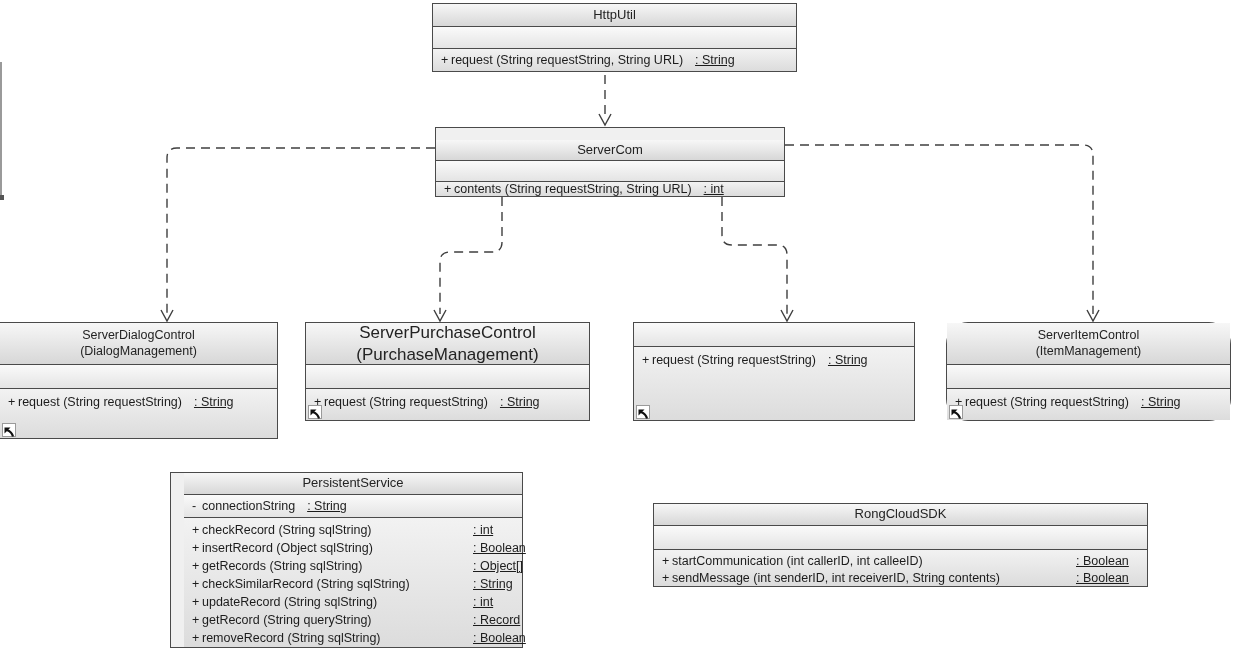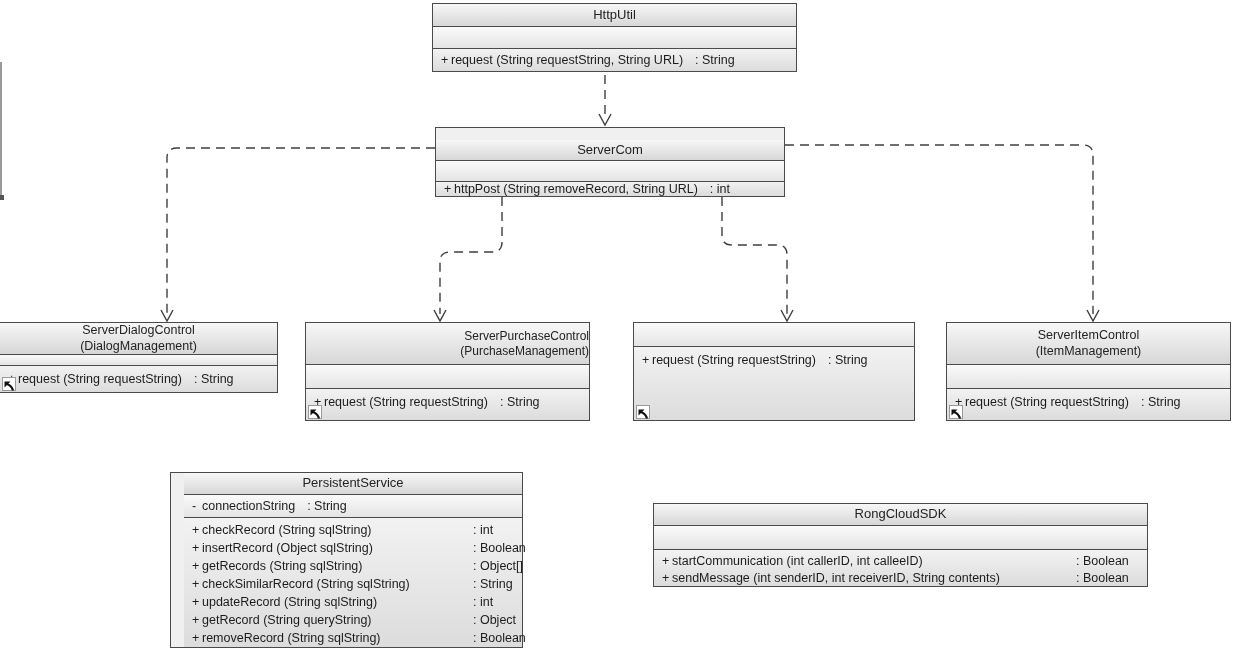--- a/index.html
+++ b/index.html
@@ -46,21 +46,21 @@
   }
   .member-row {
     display: flex;
     align-items: center;
     font-size: 12.5px;
     white-space: nowrap;
     color: #1c1c1c;
   }
   .member-row .vis { width: 18px; padding-left: 8px; flex: 0 0 auto; }
   .member-row .sig { flex: 0 0 auto; text-align: center; }
-  .member-row .rtype { margin-left: 12px; flex: 0 0 auto; }
+  .member-row .rtype { margin-left: 12px; flex: 0 0 auto; text-decoration: underline; }
   .col-type { position: absolute; }
 
   
   .corner-icon {
     position: absolute;
     left: 2px;
     bottom: 1px;
     width: 14px;
     height: 14px;
     background: #ffffff;
@@ -146,27 +146,27 @@
   </div>
 
   <div class="uml-class" style="left:435px; top:127px; width:350px; height:70px;">
     <div class="uml-title" style="height:22px;margin-top:12px;">
       <span>ServerCom</span>
     </div>
     <div class="uml-attrs" style="height:23px;"></div>
     <div class="uml-methods">
       <div class="member-row" style="height:100%;">
         <span class="vis">+</span>
-        <span class="sig">httpPost (String removeRecord, String URL)</span>
+        <span class="sig">contents (String requestString, String URL)</span>
         <span class="rtype">: int</span>
       </div>
     </div>
   </div>
 
-  <div class="uml-class" style="left:-1px; top:322px; width:279px; height:71px;">
+  <div class="uml-class" style="left:-1px; top:322px; width:279px; height:117px;">
     <div class="uml-title" style="height:42px; font-size:12.5px;">
       <span>ServerDialogControl</span>
       <span>(DialogManagement)</span>
     </div>
     <div class="uml-attrs" style="height:24px;"></div>
     <div class="uml-methods">
       <div class="member-row" style="height:26px;">
         <span class="vis">+</span>
         <span class="sig">request (String requestString)</span>
         <span class="rtype">: String</span>
@@ -174,21 +174,21 @@
       <div class="corner-icon">
         <svg width="12" height="12" viewBox="0 0 12 12">
             <path d="M1.5,1.5 L7.5,1.5 L1.5,7.5 Z" fill="#111"></path>
             <path d="M4,4 Q9,6 10,10.5" stroke="#111" stroke-width="2.2" fill="none"></path>
           </svg>
       </div>
     </div>
   </div>
 
   <div class="uml-class" style="left:305px; top:322px; width:285px; height:99px;">
-    <div class="uml-title" style="height:42px; font-size:12px;text-align:right;">
+    <div class="uml-title" style="height:42px; font-size:17px;">
       <span>ServerPurchaseControl</span>
       <span>(PurchaseManagement)</span>
     </div>
     <div class="uml-attrs" style="height:24px;"></div>
     <div class="uml-methods">
       <div class="member-row" style="height:26px;">
         <span class="vis">+</span>
         <span class="sig">request (String requestString)</span>
         <span class="rtype">: String</span>
       </div>
@@ -211,21 +211,21 @@
       </div>
       <div class="corner-icon">
         <svg width="12" height="12" viewBox="0 0 12 12">
             <path d="M1.5,1.5 L7.5,1.5 L1.5,7.5 Z" fill="#111"></path>
             <path d="M4,4 Q9,6 10,10.5" stroke="#111" stroke-width="2.2" fill="none"></path>
           </svg>
       </div>
     </div>
   </div>
 
-  <div class="uml-class" style="left:946px; top:322px; width:285px; height:99px;">
+  <div class="uml-class" style="left:946px; top:322px; width:285px; height:99px;border-radius:22px;">
     <div class="uml-title" style="height:42px; font-size:12.5px;">
       <span>ServerItemControl</span>
       <span>(ItemManagement)</span>
     </div>
     <div class="uml-attrs" style="height:24px;"></div>
     <div class="uml-methods">
       <div class="member-row" style="height:26px;">
         <span class="vis">+</span>
         <span class="sig">request (String requestString)</span>
         <span class="rtype">: String</span>
@@ -272,21 +272,21 @@
         <span class="rtype col-type" style="left:277px;">: String</span>
       </div>
       <div class="member-row" style="height:18px;">
         <span class="vis">+</span>
         <span class="sig">updateRecord (String sqlString)</span>
         <span class="rtype col-type" style="left:277px;">: int</span>
       </div>
       <div class="member-row" style="height:18px;">
         <span class="vis">+</span>
         <span class="sig">getRecord (String queryString)</span>
-        <span class="rtype col-type" style="left:277px;">: Object</span>
+        <span class="rtype col-type" style="left:277px;">: Record</span>
       </div>
       <div class="member-row" style="height:18px;">
         <span class="vis">+</span>
         <span class="sig">removeRecord (String sqlString)</span>
         <span class="rtype col-type" style="left:277px;">: Boolean</span>
       </div>
     </div>
   </div>
 
   <div class="uml-class" style="left:653px; top:503px; width:495px; height:84px;">

